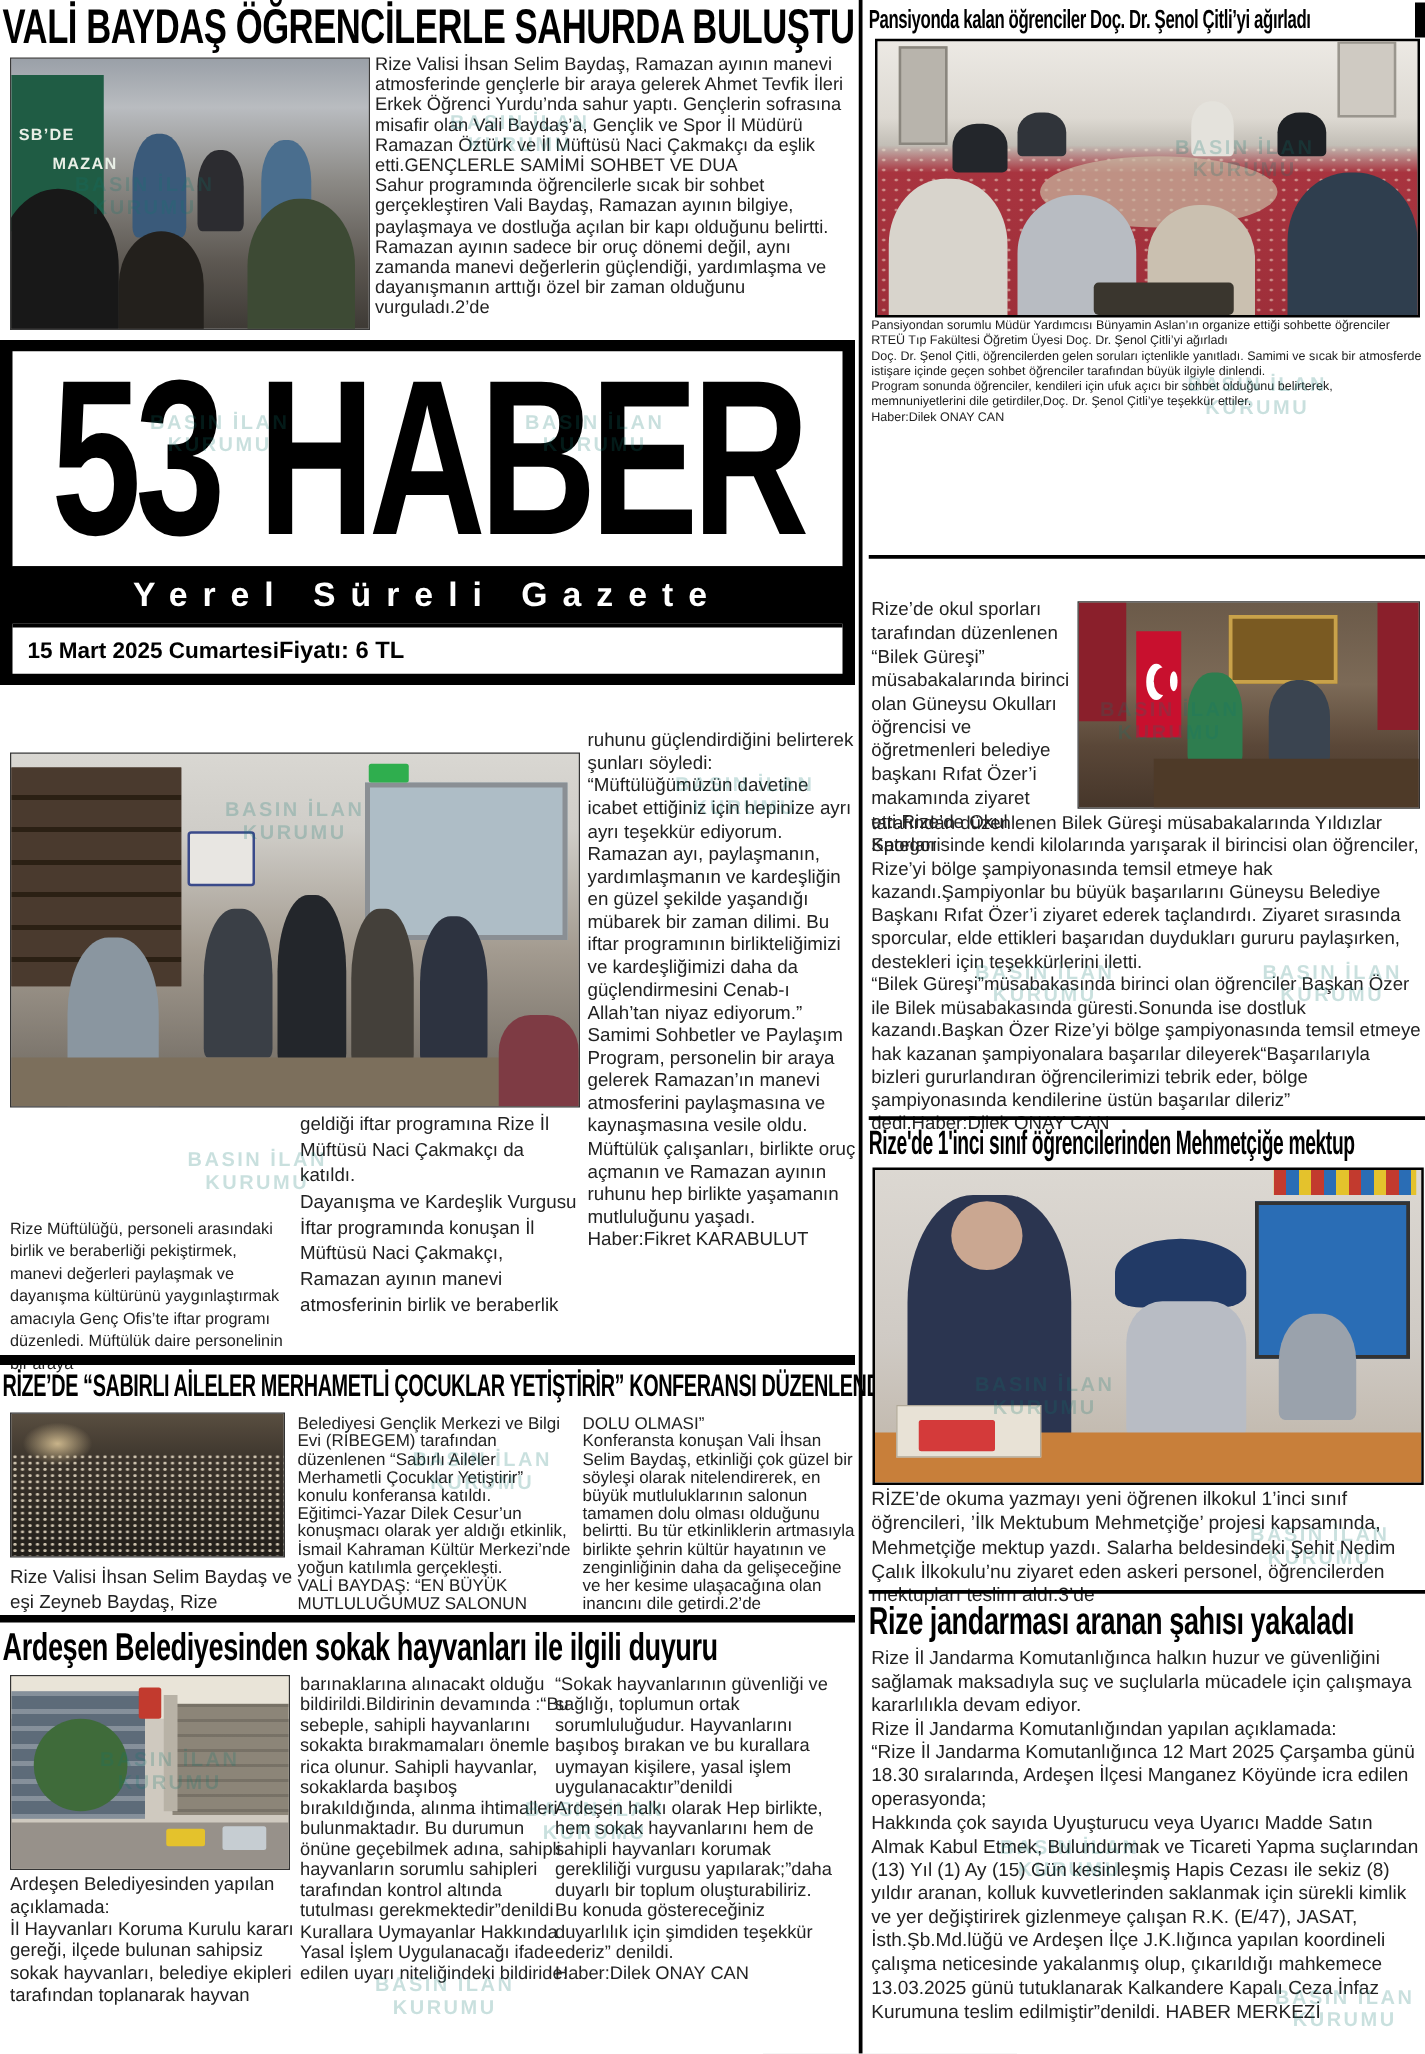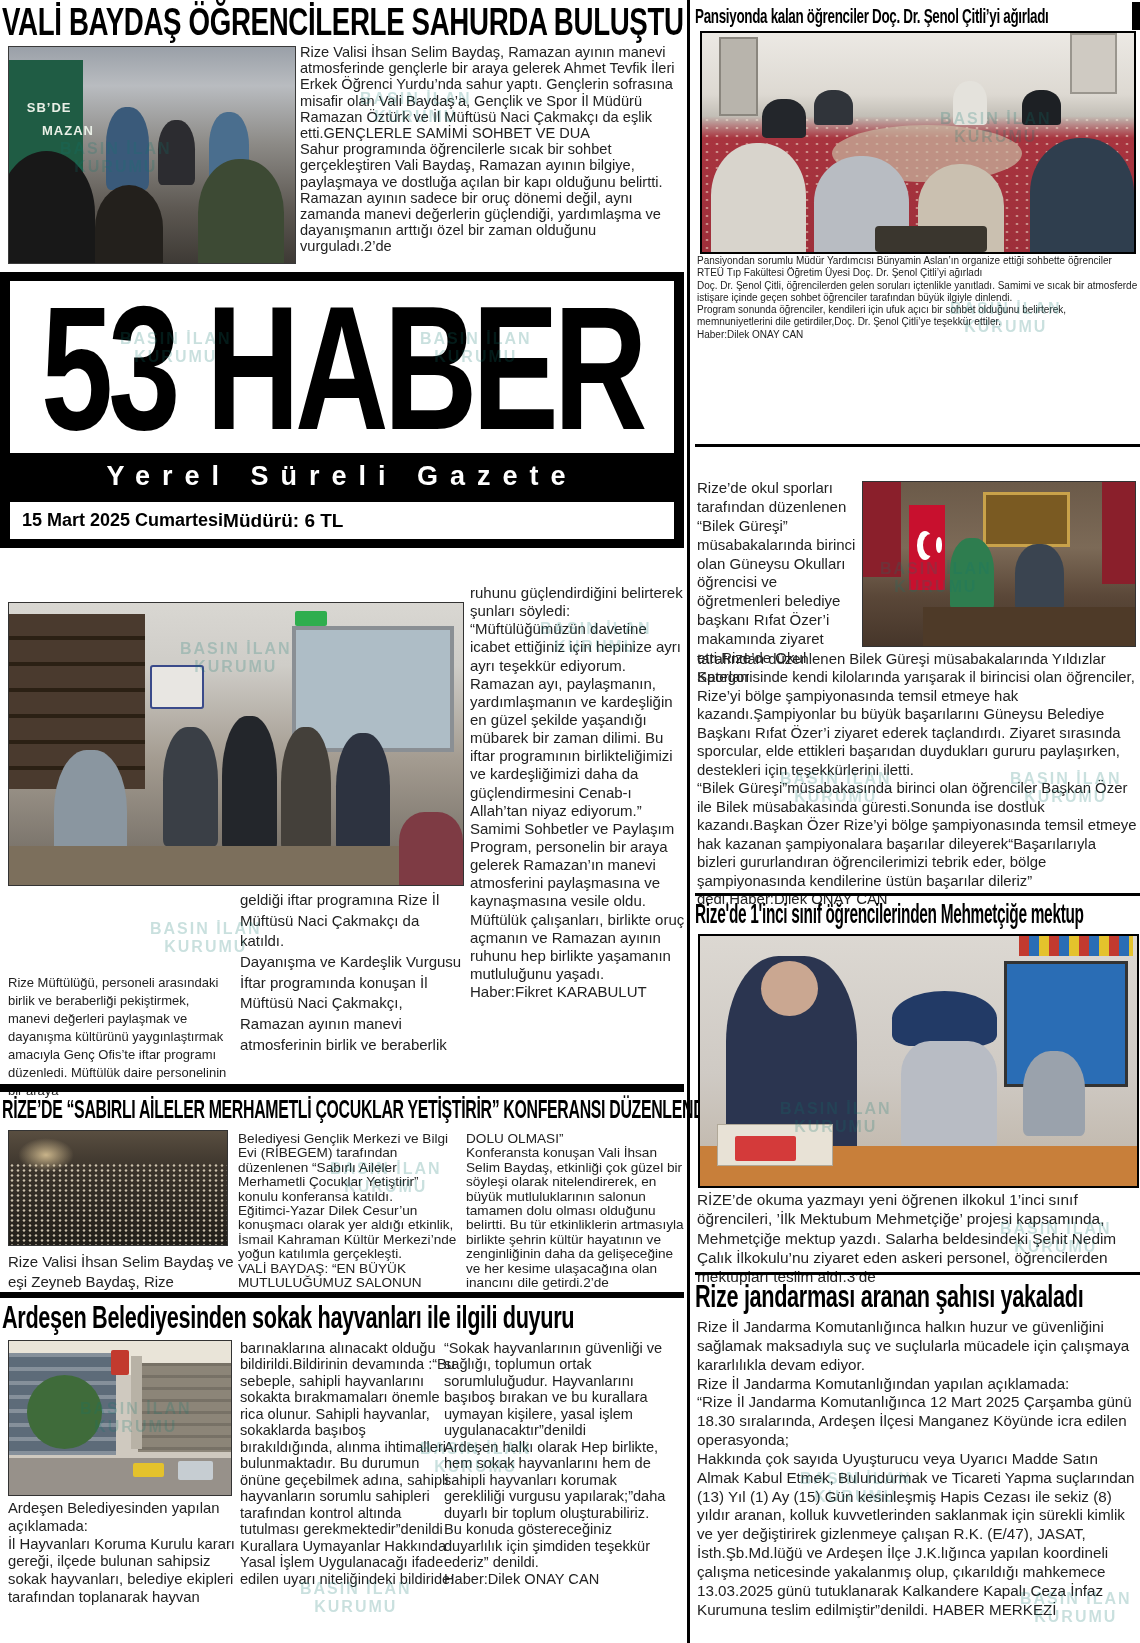--- a/index.html
+++ b/index.html
@@ -47,21 +47,21 @@
 
   <div class="vdiv"></div>
 
   <div class="abs hl" style="left:2px; top:0; width:684px; font-size:39px; line-height:44px;">
     <span style="transform:scaleX(0.71);">VALİ BAYDAŞ ÖĞRENCİLERLE SAHURDA BULUŞTU</span>
   </div>
 
   <div class="photo" style="left:8px; top:46px; width:286px; height:216px; border:1px solid #3a3a3a;
        background:linear-gradient(180deg,#9aa0a8 0%,#b9bcc0 18%,#8c8a86 45%,#5d5852 75%,#3e3a35 100%);">
     <div class="ps" style="left:0; top:6%; width:26%; height:58%; background:#1f5c44; color:#e9efe6; font-weight:bold;
-         font-size:13px; padding-top:14%; box-sizing:border-box; text-align:center; padding-left:6px; letter-spacing:1px;">
+         font-size:13px; padding-top:14%; box-sizing:border-box; text-align:left; padding-left:6px; letter-spacing:1px;">
       <div>SB’DE</div>
       <div style="margin-top:8px;padding-left:27px;">MAZAN</div>
     </div>
     <div class="ps" style="left:34%; top:28%; width:15%; height:38%; background:#3a5a7a; border-radius:45% 45% 10% 10%;"></div>
     <div class="ps" style="left:52%; top:34%; width:13%; height:30%; background:#2c2c30; border-radius:45% 45% 10% 10%;"></div>
     <div class="ps" style="left:70%; top:30%; width:14%; height:34%; background:#4a6e8e; border-radius:45% 45% 10% 10%;"></div>
     <div class="ps" style="left:-4%; bottom:-6%; width:34%; height:58%; background:#181818; border-radius:50% 50% 0 0;"></div>
     <div class="ps" style="left:30%; bottom:-4%; width:24%; height:40%; background:#23201c; border-radius:50% 50% 0 0;"></div>
     <div class="ps" style="right:4%; bottom:-4%; width:30%; height:52%; background:#3d4a34; border-radius:48% 48% 0 0;"></div>
   </div>
@@ -71,21 +71,21 @@
 
   <div id="masthead">
     <div class="inner">
       <div id="mast-title-wrap">
         <div id="mast-title">53 HABER</div>
       </div>
       <div id="mast-subrow">Yerel Süreli Gazete</div>
       <div id="mast-info">
         <div>15 Mart 2025 Cumartesi</div>
         <div style="font-size:19px;">
-          <span>Müdürü:</span>
+          <span>Fiyatı:</span>
           <span>6 TL</span>
         </div>
       </div>
     </div>
   </div>
 
 
   <div class="photo" style="left:8px; top:602px; width:454px; height:282px; border:1px solid #333;
        background:linear-gradient(180deg,#d9d7d2 0%,#cfcdc8 22%,#a49c91 55%,#6b655d 100%);">
     <div class="ps" style="left:0; top:4%; width:30%; height:62%; background:#4a3a2e;

